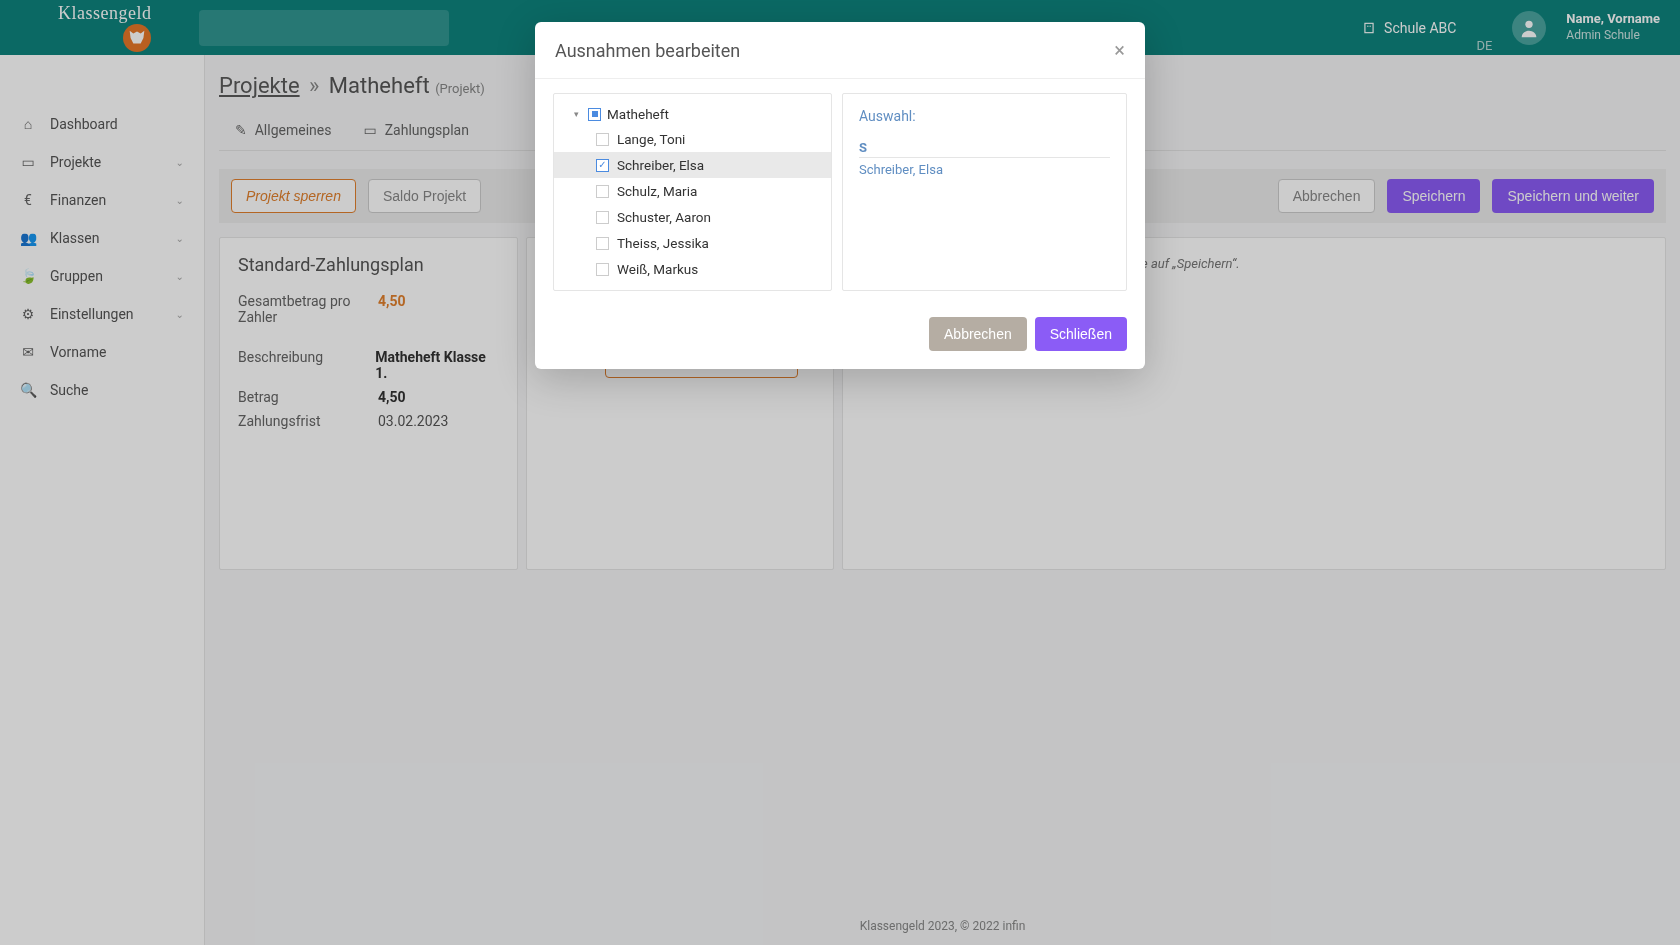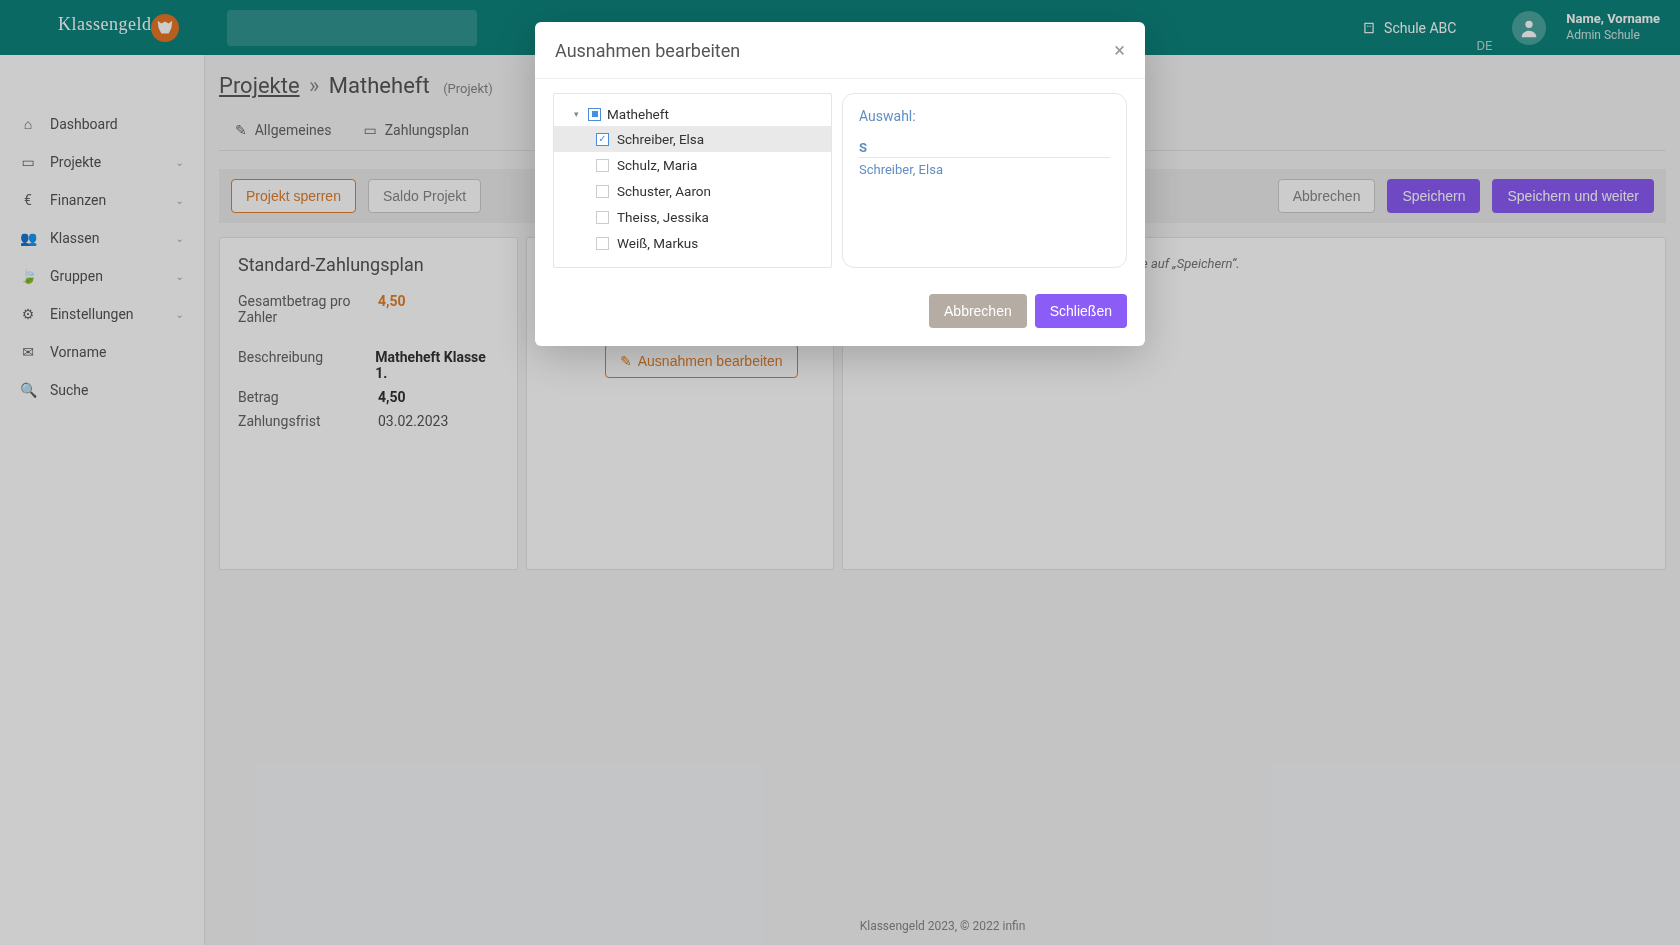--- a/index.html
+++ b/index.html
@@ -17,22 +17,23 @@
 .header {
   background: #0e847e;
   height: 55px;
   display: flex;
   align-items: center;
   padding: 0 20px;
   color: #fff;
 }
 .logo {
   display: flex;
-  align-items: flex-start;
+  align-items: flex-end;
   margin-left: 38px;
+  flex-direction: column;
 }
 .logo-text {
   font-family: Georgia, serif;
   font-size: 18px;
   letter-spacing: 0.5px;
 }
 .logo-fox {
   width: 28px;
   height: 28px;
   background: #e67729;
@@ -120,21 +121,21 @@
   padding: 18px 14px 0 14px;
   overflow: hidden;
 }
 .breadcrumb {
   font-size: 22px;
   color: #555;
   margin-bottom: 10px;
 }
 .breadcrumb a { color: #5b5b5b; text-decoration: underline; }
 .breadcrumb .sep { margin: 0 4px; color: #888; }
-.breadcrumb .tag { font-size: 13px; color: #888; margin-left: 8px; }
+.breadcrumb .tag { font-size: 13px; color: #888; }
 
 .tabs {
   border-bottom: 1px solid #e3e3e3;
   display: flex;
   gap: 20px;
   padding: 2px 10px 0 10px;
 }
 .tab {
   display: flex;
   align-items: center;
@@ -157,20 +158,21 @@
   padding: 8px 14px;
   border-radius: 4px;
   font-size: 14px;
   cursor: pointer;
   border: 1px solid transparent;
 }
 .btn-outline-orange {
   border-color: #e1802d;
   color: #e1802d;
   background: #fff;
+  font-style: italic;
 }
 .btn-outline-grey {
   border-color: #ccc;
   color: #888;
   background: #fff;
 }
 .btn-orange {
   background: #8b5cf6;
   color: #fff;
 }
@@ -316,21 +318,21 @@
   border-color: #4b8be0;
 }
 .tree-cb.checked::after {
   content: "✓";
   color: #4b8be0;
   font-size: 10px;
   line-height: 1;
 }
 .selection-box {
   border: 1px solid #e5e5e5;
-  border-radius: 12px;
+  border-radius: 2px;
   width: 285px;
   padding: 14px 16px;
 }
 .selection-title { color: #608ec2; font-size: 14px; margin-bottom: 16px; }
 .selection-group-letter {
   color: #608ec2;
   font-weight: 700;
   font-size: 13px;
   border-bottom: 1px solid #e5e5e5;
   padding-bottom: 2px;
@@ -499,20 +501,24 @@
       <span class="modal-title">Ausnahmen bearbeiten</span>
       <span class="modal-close">×</span>
     </div>
     <div class="modal-body">
       <div class="tree-box">
         <div class="tree-root">
           <span class="tree-toggle">▾</span>
           <span class="tree-cb-mixed"></span>
           <span>Matheheft</span>
         </div>
+        <div class="tree-item">
+          <span class="tree-cb"></span>
+          <span>Lange, Toni</span>
+        </div>
         <div class="tree-item selected">
           <span class="tree-cb checked"></span>
           <span>Schreiber, Elsa</span>
         </div>
         <div class="tree-item">
           <span class="tree-cb"></span>
           <span>Schulz, Maria</span>
         </div>
         <div class="tree-item">
           <span class="tree-cb"></span>

